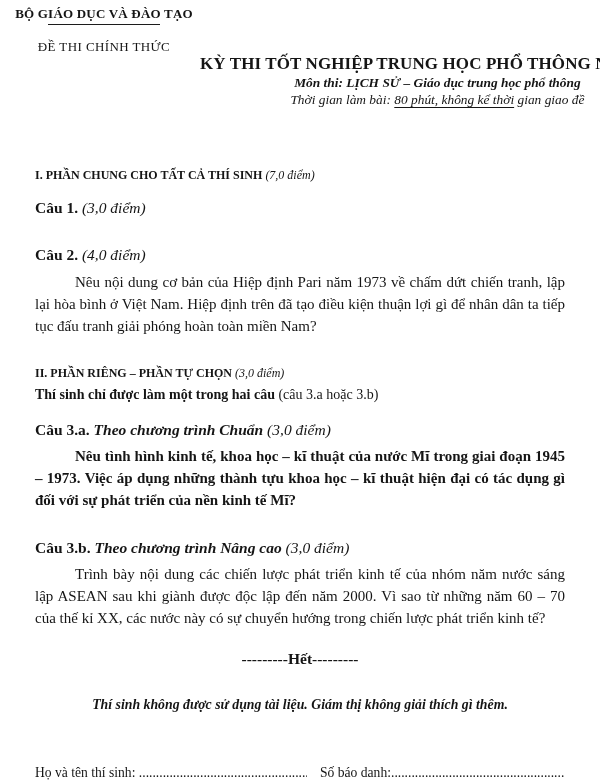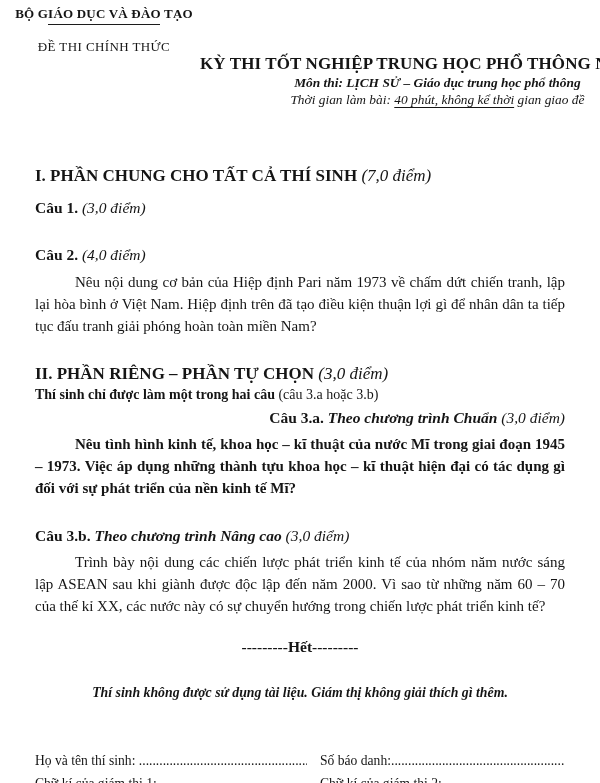--- a/index.html
+++ b/index.html
@@ -19,21 +19,21 @@
   .ministry { font-weight: bold; font-size: 13px; white-space: nowrap; letter-spacing: 0.2px; }
   .ministry-rule { width: 112px; border-top: 1.3px solid #1c1c1c; margin: 2px auto 0; height: 0; }
   .exam-label { font-size: 13px; margin-top: 14px; letter-spacing: 0.4px; white-space: nowrap; }
   .header-right { flex: 1; text-align: center; }
   .exam-title { font-weight: bold; font-size: 17px; white-space: nowrap; letter-spacing: 0.1px; margin-top: 48px; }
   .subject-line { font-weight: bold; font-size: 13.4px; margin-top: 1px; white-space: nowrap; font-style: italic; }
   .duration-line { font-style: italic; font-size: 13.4px; margin-top: 1px; white-space: nowrap; }
   .u { text-decoration: underline; text-underline-offset: 2.5px; }
   
   .content { padding: 0 35px; margin-top: 57px; }
-  .sec-heading { font-size: 17px; font-weight: bold; line-height: 21px; }
+  .sec-heading { font-size: 12px; font-weight: bold; line-height: 21px; }
   .points { font-style: italic; font-weight: normal; }
   .q-line { font-size: 15.5px; margin-top: 11px; line-height: 21px; }
   .q-label { font-weight: bold; }
   .prog { font-weight: bold; font-style: italic; }
   .para {
     text-align: justify;
     text-indent: 40px;
     line-height: 22px;
     font-size: 15px;
     margin-top: 6px;
@@ -59,21 +59,21 @@
     <div class="header-left">
       <div class="ministry">BỘ GIÁO DỤC VÀ ĐÀO TẠO</div>
       <div class="ministry-rule"></div>
       <div class="exam-label">ĐỀ THI CHÍNH THỨC</div>
     </div>
     <div class="header-right">
       <div class="exam-title">KỲ THI TỐT NGHIỆP TRUNG HỌC PHỔ THÔNG NĂM 2012</div>
       <div class="subject-line">Môn thi: LỊCH SỬ – Giáo dục trung học phổ thông</div>
       <div class="duration-line">
         <span>Thời gian làm bài:</span>
-        <span class="u">40 phút, không kể thời</span>
+        <span class="u">80 phút, không kể thời</span>
         <span>gian giao đề</span>
       </div>
     </div>
   </div>
 
   <div class="content">
 
     <div class="sec-heading">
       <span>I. PHẦN CHUNG CHO TẤT CẢ THÍ SINH</span>
       <span class="points">(7,0 điểm)</span>
@@ -92,21 +92,21 @@
 
     <div class="sec-heading sp-lg">
       <span>II. PHẦN RIÊNG – PHẦN TỰ CHỌN</span>
       <span class="points">(3,0 điểm)</span>
     </div>
     <div class="instruction">
       <span class="b">Thí sinh chỉ được làm một trong hai câu</span>
       <span>(câu 3.a hoặc 3.b)</span>
     </div>
 
-    <div class="q-line" style="margin-top:2px;text-align:right;">
+    <div class="q-line" style="margin-top:14px;">
       <span class="q-label">Câu 3.a.</span>
       <span class="prog">Theo chương trình Chuẩn</span>
       <span class="points">(3,0 điểm)</span>
     </div>
     <p class="para" style="margin-top:5px;font-weight:bold;">Nêu tình hình kinh tế, khoa học – kĩ thuật của nước Mĩ trong giai đoạn 1945 – 1973. Việc áp dụng những thành tựu khoa học – kĩ thuật hiện đại có tác dụng gì đối với sự phát triển của nền kinh tế Mĩ?</p>
 
     <div class="q-line sp-lg">
       <span class="q-label">Câu 3.b.</span>
       <span class="prog">Theo chương trình Nâng cao</span>
       <span class="points">(3,0 điểm)</span>

